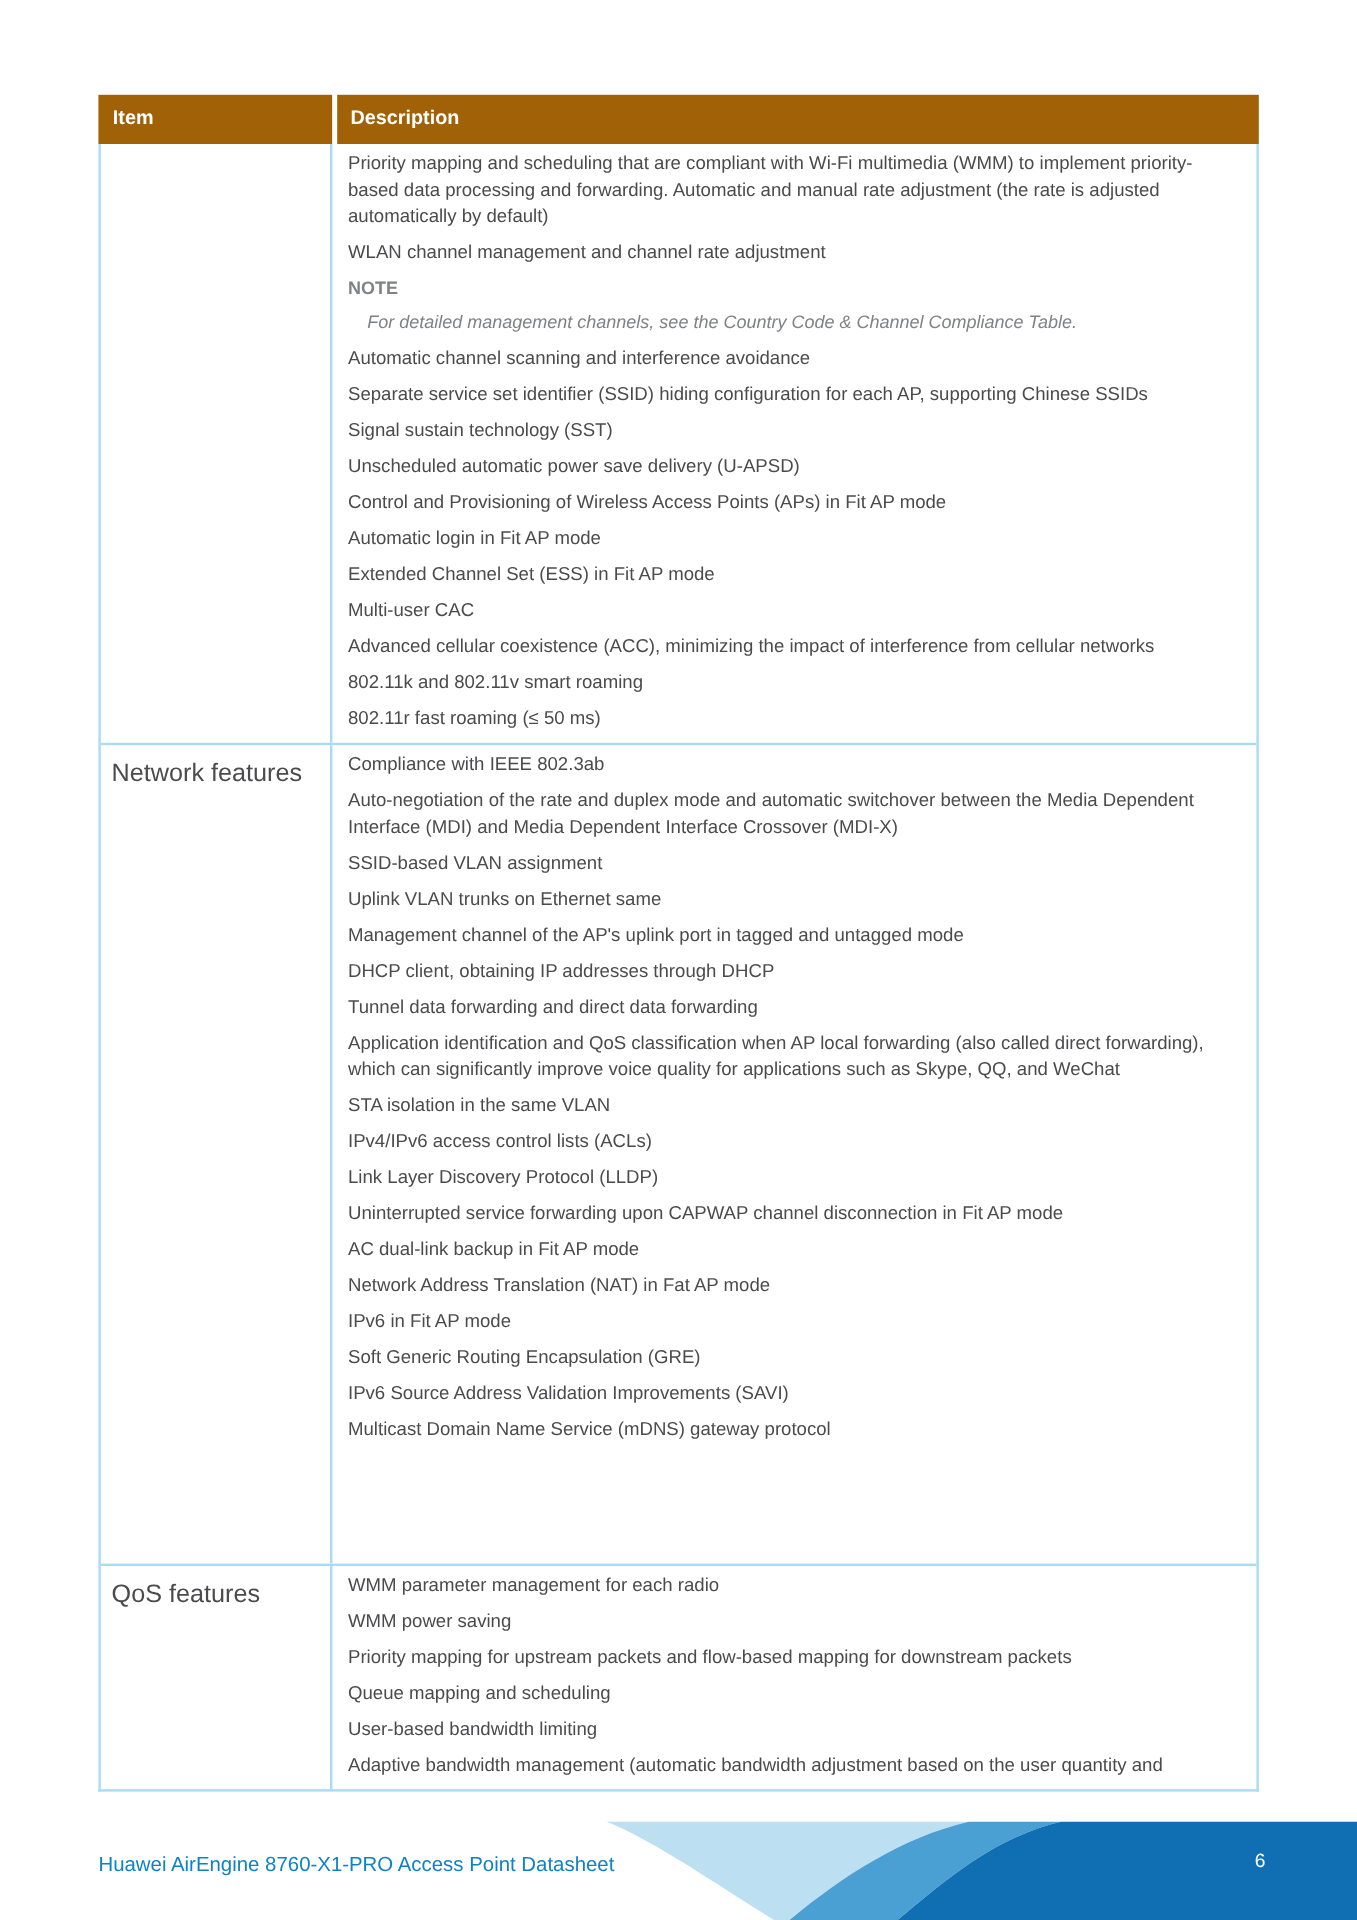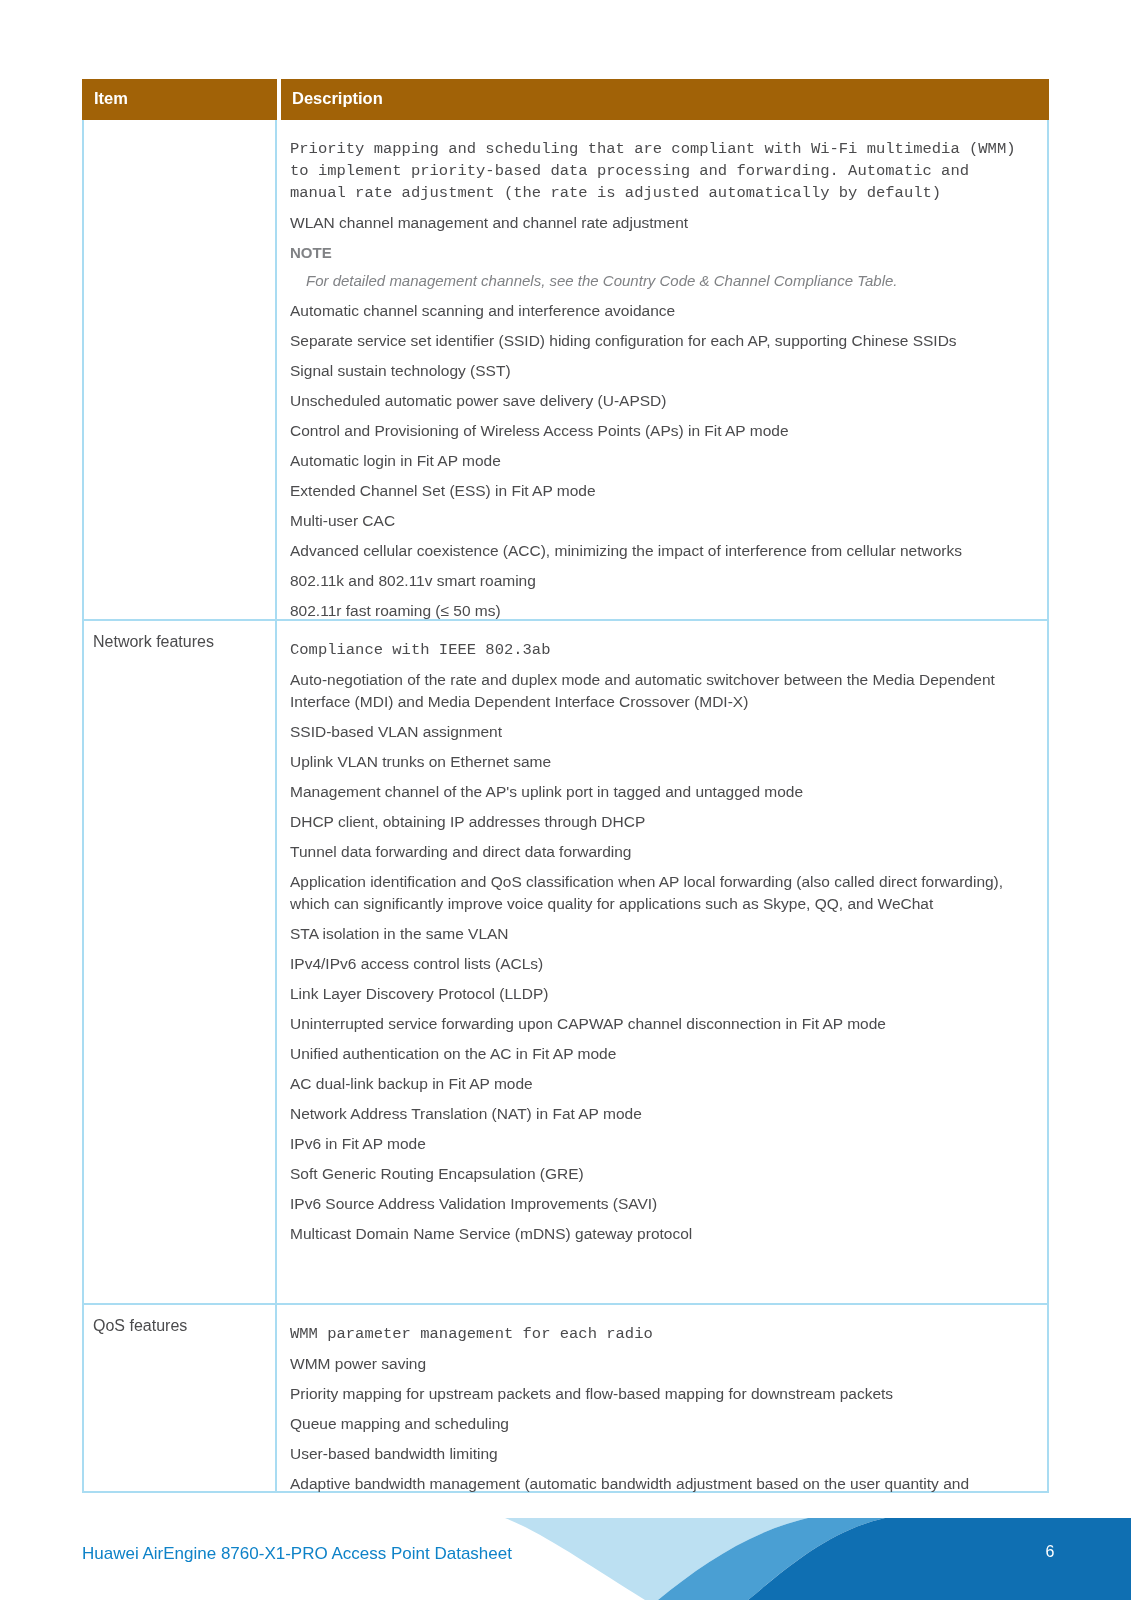--- a/index.html
+++ b/index.html
@@ -19,25 +19,25 @@
   .th-item{width:195px;padding-left:12px;}
   .th-gap{width:4px;background:#ffffff;}
   .th-desc{flex:1;padding-left:11px;}
   .tbody{border:2px solid #A9DCF2;border-top:none;height:1373px;box-sizing:border-box;}
   .table-row{display:flex;box-sizing:border-box;overflow:hidden;}
   .table-row + .table-row{border-top:2px solid #A9DCF2;}
   .table-row:nth-child(1){height:499px;}
   .table-row:nth-child(2){height:684px;}
   .table-row:nth-child(3){height:190px;}
   .item-cell{width:193px;border-right:2px solid #A9DCF2;box-sizing:border-box;
-      padding:12px 8px 0 9px;font-size:16px;color:#4B4B4D;}
+      padding:12px 8px 0 9px;font-size:21px;color:#4B4B4D;}
   .desc-cell{flex:1;box-sizing:border-box;padding:0 14px 0 13px;
       font-size:15.5px;line-height:22px;color:#4B4B4D;}
   .para{margin:8px 0;}
-  .desc-cell .para:first-child{margin-top:18px;font-family:Liberation Mono, monospace;}
+  .desc-cell .para:first-child{margin-top:6px;}
   .note-label{margin:8px 0 0;font-weight:bold;color:#808285;font-size:15px;line-height:22px;}
   .note-text{margin:6px 0 8px;padding-left:16px;font-style:italic;color:#808285;
       font-size:15px;line-height:22px;}
   
   .footer-waves{position:absolute;left:0;top:1518px;width:1131px;height:82px;display:block;}
   .footer-title{position:absolute;left:82px;top:1544px;font-size:17px;color:#0E82C8;}
   .page-number{position:absolute;left:1038px;top:1543px;width:24px;text-align:center;
       font-size:16px;color:#ffffff;}
 </style>
 </head>
@@ -80,21 +80,20 @@
             <div class="para">SSID-based VLAN assignment</div>
             <div class="para">Uplink VLAN trunks on Ethernet same</div>
             <div class="para">Management channel of the AP's uplink port in tagged and untagged mode</div>
             <div class="para">DHCP client, obtaining IP addresses through DHCP</div>
             <div class="para">Tunnel data forwarding and direct data forwarding</div>
             <div class="para">Application identification and QoS classification when AP local forwarding (also called direct forwarding), which can significantly improve voice quality for applications such as Skype, QQ, and WeChat</div>
             <div class="para">STA isolation in the same VLAN</div>
             <div class="para">IPv4/IPv6 access control lists (ACLs)</div>
             <div class="para">Link Layer Discovery Protocol (LLDP)</div>
             <div class="para">Uninterrupted service forwarding upon CAPWAP channel disconnection in Fit AP mode</div>
-            <div class="para">Unified authentication on the AC in Fit AP mode</div>
             <div class="para">AC dual-link backup in Fit AP mode</div>
             <div class="para">Network Address Translation (NAT) in Fat AP mode</div>
             <div class="para">IPv6 in Fit AP mode</div>
             <div class="para">Soft Generic Routing Encapsulation (GRE)</div>
             <div class="para">IPv6 Source Address Validation Improvements (SAVI)</div>
             <div class="para">Multicast Domain Name Service (mDNS) gateway protocol</div>
           </div>
         </div>
         <div class="table-row">
           <div class="item-cell">QoS features</div>

